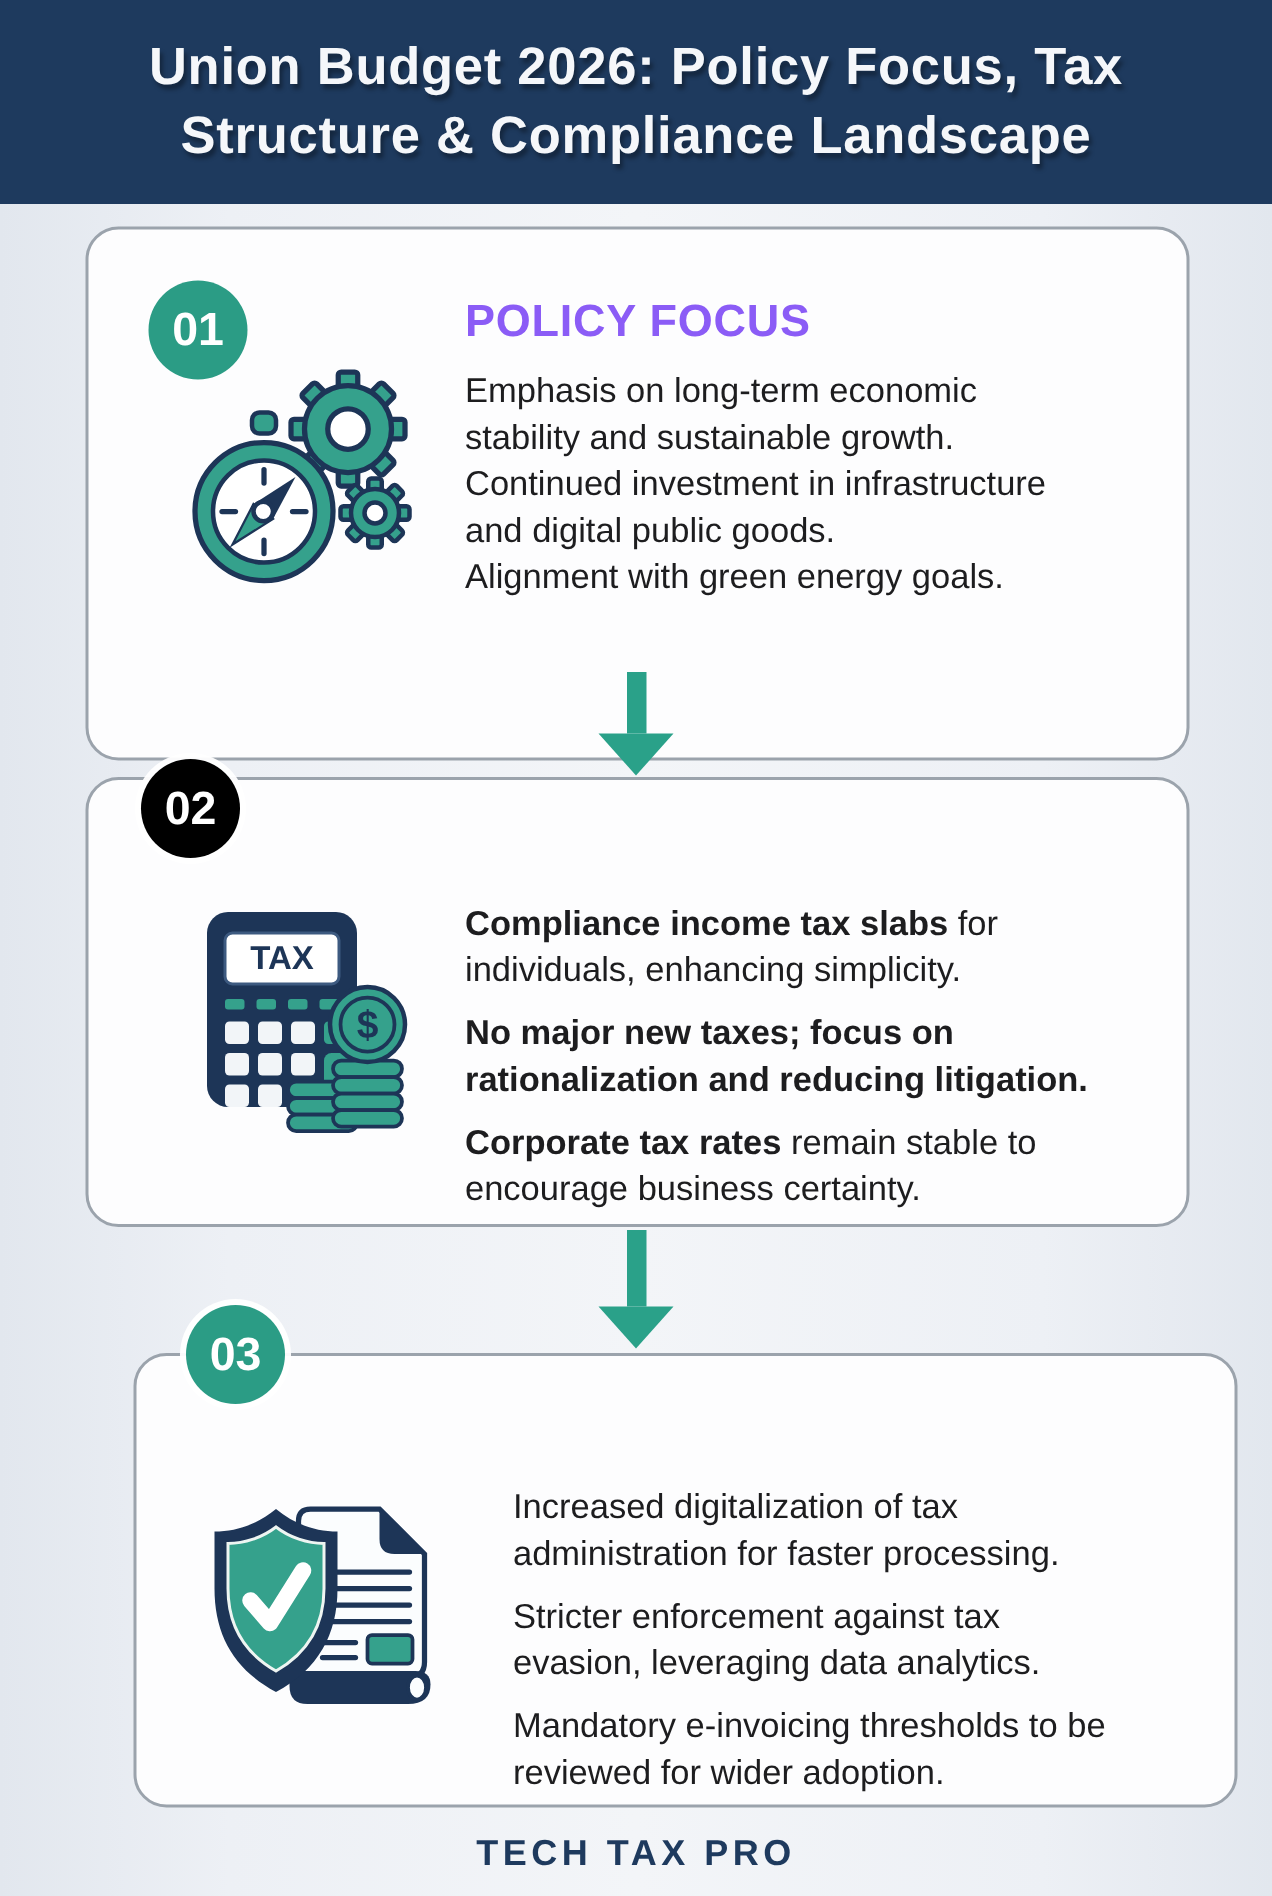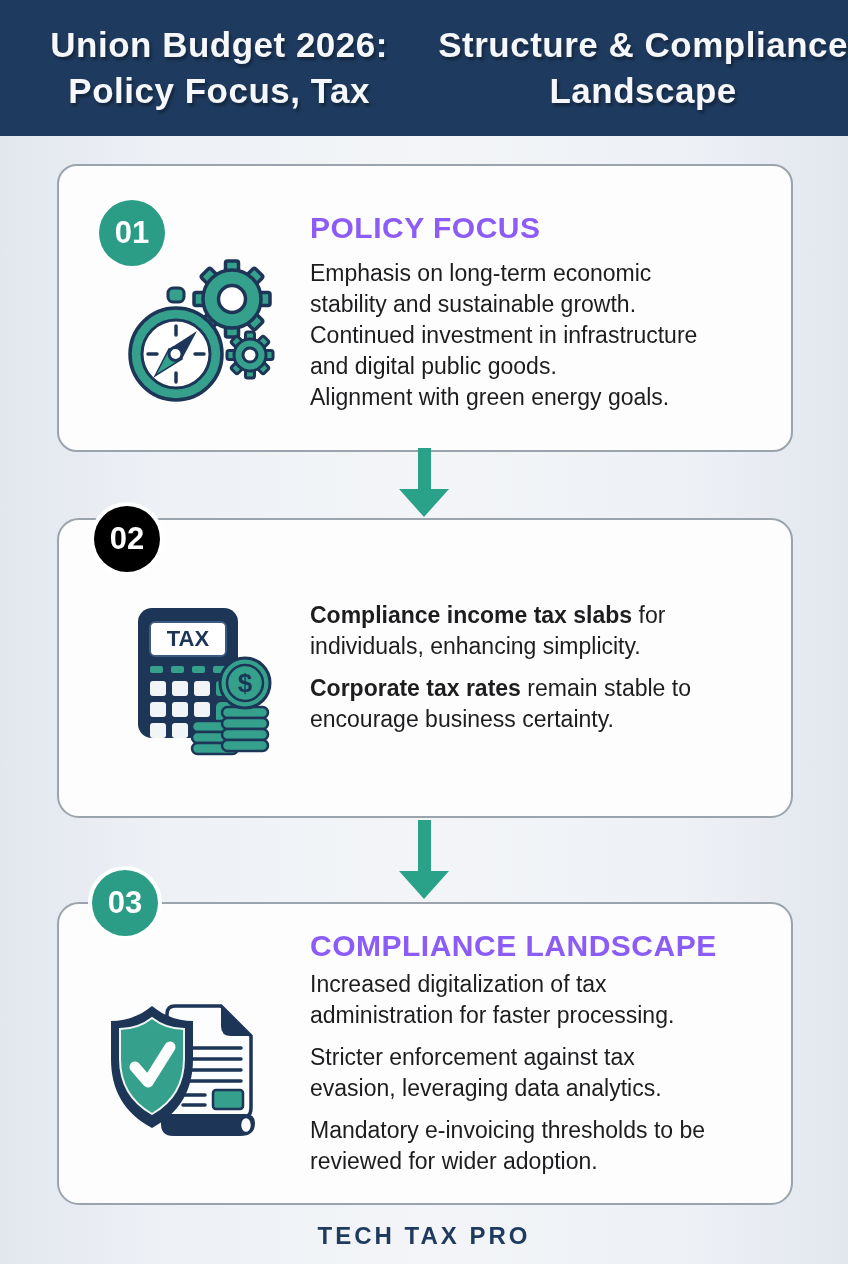--- a/index.html
+++ b/index.html
@@ -3,34 +3,34 @@
 <meta charset="utf-8">
 <style>
   html,body{margin:0;padding:0;}
   body{font-family:"Liberation Sans",sans-serif;}
   .page{
     position:relative;width:848px;height:1264px;overflow:hidden;
     background:linear-gradient(90deg,#e2e7ee 0%,#edf0f5 18%,#f3f5f8 50%,#edf0f5 82%,#e2e7ee 100%);
   }
   .header{
     position:absolute;left:0;top:0;width:848px;height:136px;
-    background:#1e3a5e;color:#f5f7fa;display:flex;flex-direction:row;
-    justify-content:flex-start;align-items:center;text-align:center;
+    background:#1e3a5e;color:#f5f7fa;display:flex;flex-direction:column;
+    justify-content:center;align-items:center;text-align:center;
   }
   .header .line{
     display:block;font-size:35px;font-weight:700;line-height:46px;letter-spacing:.5px;
     text-shadow:2px 3px 3px rgba(0,0,0,.35);
   }
   .card{
     position:absolute;left:57px;width:736px;background:#fdfdfe;
     border:2px solid #9ba3ac;border-radius:22px;box-sizing:border-box;
   }
-  .card1{top:164px;height:288px;border-radius:20px;}
+  .card1{top:151px;height:356px;}
   .card2{top:518px;height:300px;}
-  .card3{top:902px;height:303px;}
+  .card3{top:902px;height:303px;margin-left:32px;}
   .badge{
     position:absolute;width:66px;height:66px;border-radius:50%;
     display:flex;align-items:center;justify-content:center;
     color:#ffffff;font-size:31px;font-weight:700;
     box-shadow:0 0 0 4px rgba(255,255,255,.95);
   }
   .badge-teal{background:#2b9c85;}
   .badge-navy{background:#000000;}
   .card1 .badge{left:40px;top:34px;box-shadow:none;}
   .card2 .badge{left:35px;top:-14px;}
@@ -41,21 +41,21 @@
   }
   .card1 .card-title{top:45px;}
   .card2 .card-title{top:32px;}
   .card3 .card-title{top:25px;}
   .card-body{
     position:absolute;left:251px;width:486px;
     font-size:23px;line-height:31px;color:#1d1d1f;
   }
   .card1 .card-body{top:92px;}
   .card2 .card-body{top:80px;}
-  .card3 .card-body{top:65px;}
+  .card3 .card-body{top:85px;}
   .card-body p{margin:0;white-space:pre-line;}
   .card2 .card-body p,.card3 .card-body p{margin-bottom:11px;}
   .card-body b{font-weight:700;}
   .icon-box{position:absolute;}
   .card1 .icon-box{left:66px;top:86px;width:152px;height:168px;}
   .card2 .icon-box{left:71px;top:80px;width:152px;height:162px;}
   .card3 .icon-box{left:40px;top:80px;width:172px;height:164px;}
   .flow-arrow{
     position:absolute;left:399px;width:50px;
     display:flex;flex-direction:column;align-items:center;
@@ -188,20 +188,22 @@
           <rect x="92" y="140" width="46" height="11" rx="5.5"></rect>
         </g>
         <circle cx="115" cy="83" r="25" fill="#35a18c" stroke="#1d3557" stroke-width="3"></circle>
         <circle cx="115" cy="83" r="18" fill="none" stroke="#1d3557" stroke-width="2.5"></circle>
         <text x="115" y="92" text-anchor="middle" font-size="26" font-weight="bold" fill="#1d3557" font-family="Liberation Sans, sans-serif">$</text>
       </svg>
     </div>
     <div class="card-body">
       <p><b>Compliance income tax slabs</b><span> for
 individuals, enhancing simplicity.</span></p>
+      <p><b>No major new taxes; focus on
+rationalization and reducing litigation.</b><span></span></p>
       <p><b>Corporate tax rates</b><span> remain stable to
 encourage business certainty.</span></p>
     </div>
   </div>
 
   <div class="flow-arrow arrow2">
     <div class="stem"></div>
       <div class="head"></div>
   </div>
 
@@ -224,21 +226,20 @@
         </g>
         <rect x="114" y="106" width="30" height="19" rx="3" fill="#35a18c" stroke="#1d3557" stroke-width="2.5"></rect>
         <path d="M62 130 H146 Q156 130 156 139 Q156 152 141 152 H74 Q62 152 62 140 Z" fill="#1d3557"></path>
         <ellipse cx="147" cy="141" rx="6" ry="8" fill="#fbfdfe" stroke="#1d3557" stroke-width="2.5"></ellipse>
 
         <path d="M53 22 C65 32 79 37 94 37 V75 C94 106 81 129 53 144 C25 129 12 106 12 75 V37 C27 37 41 32 53 22 Z" fill="#1d3557"></path>
         <path d="M53 34 C62 41 74 45 85 45 V75 C85 100 74 118 53 130 C32 118 21 100 21 75 V45 C32 45 44 41 53 34 Z" fill="#35a18c" stroke="#eef5f2" stroke-width="2"></path>
         <polyline points="36,83 49,98 71,63" fill="none" stroke="#ffffff" stroke-width="11" stroke-linecap="round" stroke-linejoin="round"></polyline>
       </svg>
     </div>
-    <h2 class="card-title">COMPLIANCE LANDSCAPE</h2>
     <div class="card-body">
       <p><b></b><span>Increased digitalization of tax
 administration for faster processing.</span></p>
       <p><b></b><span>Stricter enforcement against tax
 evasion, leveraging data analytics.</span></p>
       <p><b></b><span>Mandatory e-invoicing thresholds to be
 reviewed for wider adoption.</span></p>
     </div>
   </div>
 

